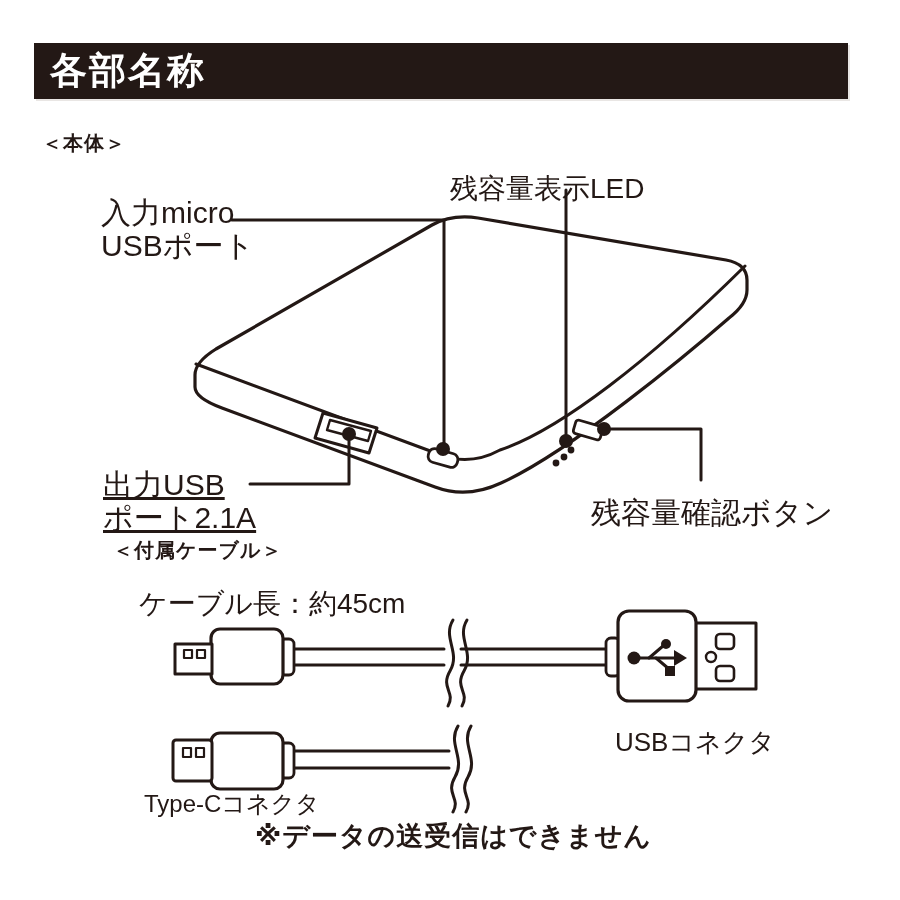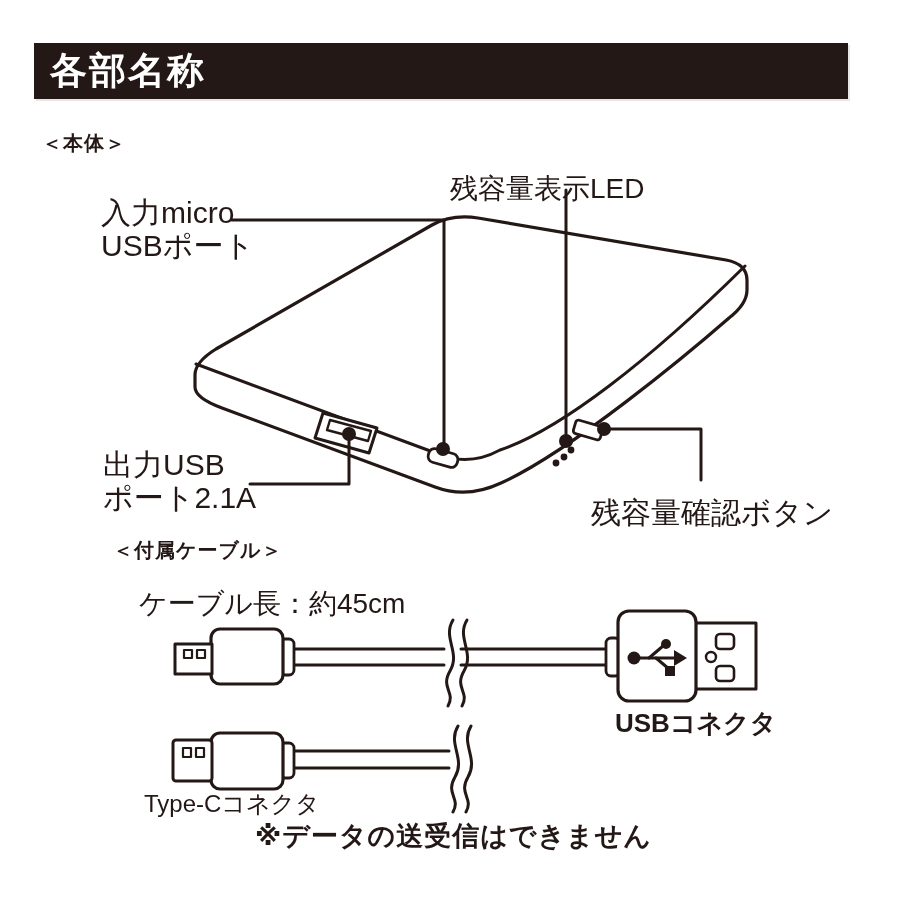--- a/index.html
+++ b/index.html
@@ -6,21 +6,21 @@
   .stage{position:relative;width:900px;height:900px;background:#fff;overflow:hidden;
          font-family:"Liberation Sans","DejaVu Sans",sans-serif;color:#231815;}
   .art{position:absolute;left:0;top:0;}
   .txt{position:absolute;white-space:nowrap;color:#231815;}
   .header-bar{position:absolute;left:34px;top:43px;width:814px;height:56px;background:#231815;
               box-shadow:2px 2px 0 #e9e6e4;display:flex;align-items:center;}
   .header-bar span{color:#ffffff;font-size:37px;font-weight:bold;margin-left:16px;letter-spacing:2px;}
   .h-bold{font-size:20px;font-weight:bold;letter-spacing:1px;}
   .lbl27{font-size:30px;font-weight:500;line-height:33px;margin-top:10px;}
   .lbl28{font-size:28px;font-weight:500;}
-  .lbl26{font-size:26px;font-weight:700;}
+  .lbl26{font-size:26px;font-weight:400;margin-top:19px;}
   .lbl24{font-size:24px;font-weight:500;}
   .note{font-size:27px;font-weight:bold;letter-spacing:1px;}
   svg *{vector-effect:none;}
 </style>
 </head>
 <body>
 
 <div class="stage">
 
   <svg class="art" width="900" height="900" viewBox="0 0 900 900">
@@ -143,21 +143,21 @@
 
   <div class="txt h-bold" style="left:42px;top:130px;">＜本体＞</div>
 
   <div class="txt lbl27" style="left:101px;top:186px;">
     <div>入力micro</div>
     <div>USBポート</div>
   </div>
 
   <div class="txt lbl28" style="left:450px;top:170px;">残容量表示LED</div>
 
-  <div class="txt lbl27" style="left:103px;top:438px;">
+  <div class="txt lbl27" style="left:103px;top:458px;text-decoration:underline;">
     <div>出力USB</div>
     <div>ポート2.1A</div>
   </div>
 
   <div class="txt h-bold" style="left:113px;top:537px;">＜付属ケーブル＞</div>
 
   <div class="txt lbl27" style="left:591px;top:486px;">残容量確認ボタン</div>
 
   <div class="txt lbl28" style="left:139px;top:585px;">ケーブル長：約45cm</div>
 

